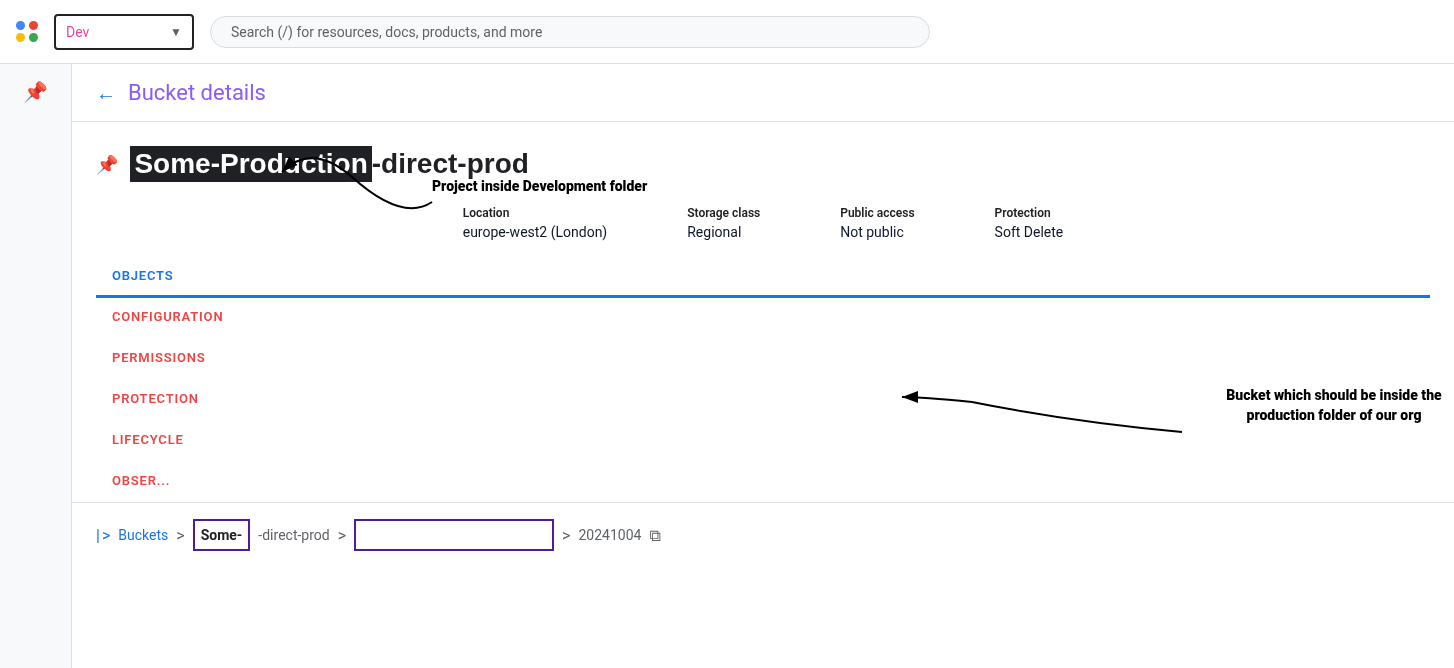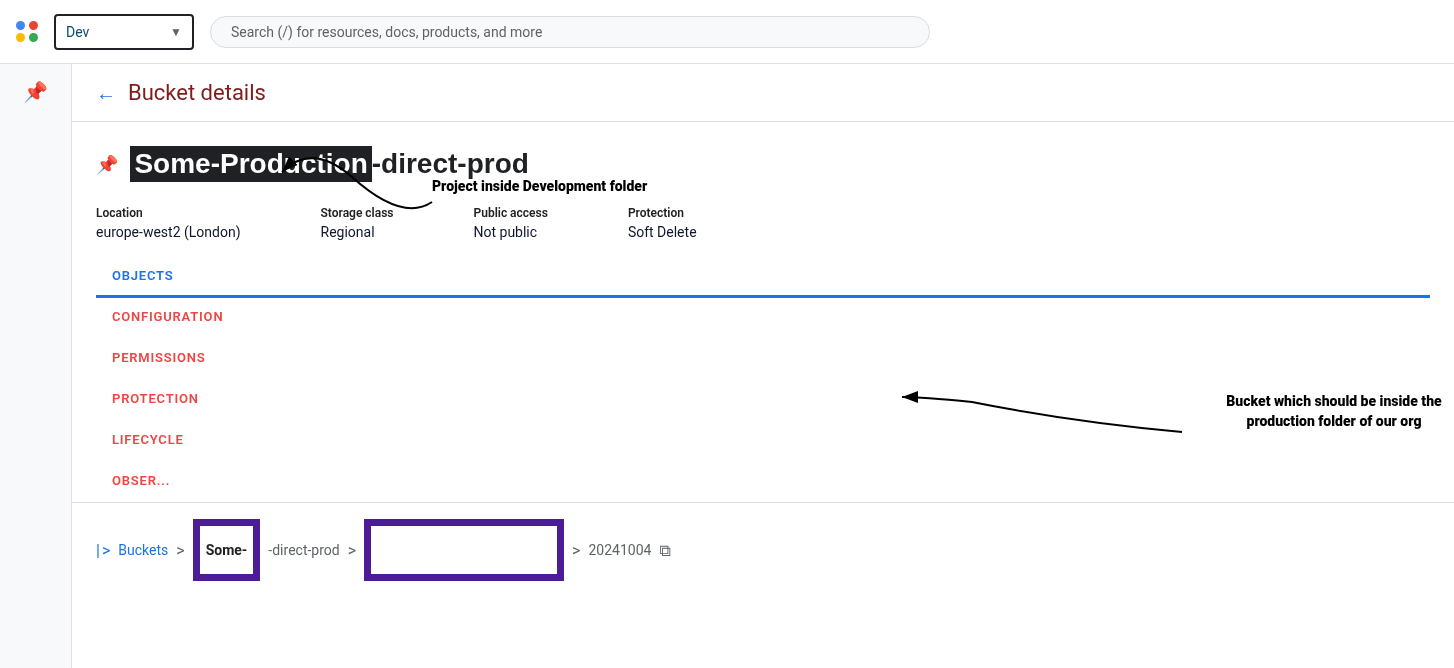--- a/index.html
+++ b/index.html
@@ -37,21 +37,21 @@
       align-items: center;
       border: 2px solid #202124;
       border-radius: 4px;
       padding: 4px 10px;
       gap: 8px;
       min-width: 140px;
       height: 36px;
     }
     .project-selector-text {
       font-size: 14px;
-      color: #0c4a6e;
+      color: #ec4899;
       flex: 1;
     }
     .dropdown-arrow {
       font-size: 12px;
       color: #5f6368;
     }
     .search-bar {
       flex: 1;
       max-width: 720px;
       height: 32px;
@@ -104,21 +104,21 @@
       border-bottom: 1px solid #e0e0e0;
     }
     .back-arrow {
       color: #1a73e8;
       font-size: 20px;
       cursor: pointer;
     }
     .page-title {
       font-size: 22px;
       font-weight: 400;
-      color: #7f1d1d;
+      color: #8b5cf6;
     }
 
     
     .annotation-layer {
       position: relative;
     }
 
     
     .bucket-info {
       padding: 24px 24px 0 24px;
@@ -147,20 +147,21 @@
       background: #202124;
       color: #fff;
       padding: 2px 4px;
     }
 
     
     .metadata-row {
       display: flex;
       gap: 80px;
       margin-bottom: 16px;
+      justify-content: center;
     }
     .meta-item {}
     .meta-label {
       font-size: 12px;
       font-weight: 600;
       color: #202124;
       margin-bottom: 4px;
     }
     .meta-value {
       font-size: 14px;
@@ -248,22 +249,22 @@
       position: absolute;
       font-weight: 700;
       font-size: 14px;
       color: #000;
       line-height: 1.4;
       text-align: center;
     }
 
     .highlight-box {
       display: inline-block;
-      border: 7px solid #4c1d95;
-      padding: 16px 6px;
+      border: 2px solid #4c1d95;
+      padding: 6px 6px;
     }
   </style>
 </head>
 <body>
 
 <div class="top-nav">
   <div class="nav-logo">
     <div class="logo-dots">
       <div class="logo-dot" style="background:#4285f4"></div>
       <div class="logo-dot" style="background:#ea4335"></div>
@@ -304,21 +305,21 @@
           <marker id="arrowhead" markerWidth="8" markerHeight="6" refX="8" refY="3" orient="auto">
             <polygon points="0 0, 8 3, 0 6" fill="#000"></polygon>
           </marker>
         </defs>
       </svg>
 
       <div class="annotation-box" style="top: 55px; left: 360px;">
         <strong>Project inside Development folder</strong>
       </div>
 
-      <div class="annotation-box" style="top: 270px; right: 10px; text-align: center; max-width: 220px;">
+      <div class="annotation-box" style="top: 264px; right: 10px; text-align: center; max-width: 220px;">
         <strong>Bucket which should be inside the production folder of our org</strong>
       </div>
 
       <div class="bucket-info">
         <div class="bucket-name-row">
           <span class="pin-icon">📌</span>
           <div class="bucket-name">
             <span class="bucket-name-highlight">Some-Production</span>
             <span>-direct-prod</span>
           </div>

